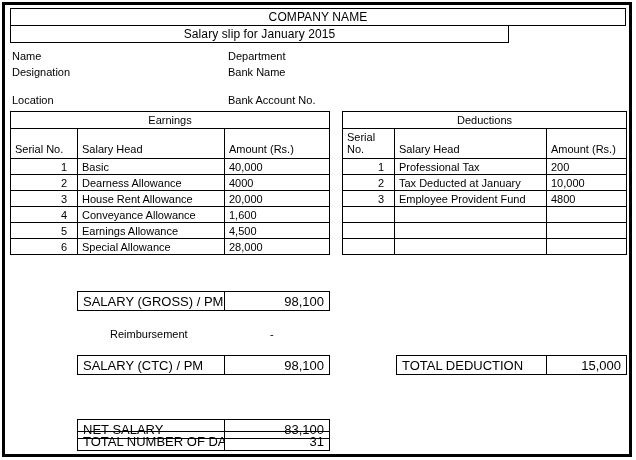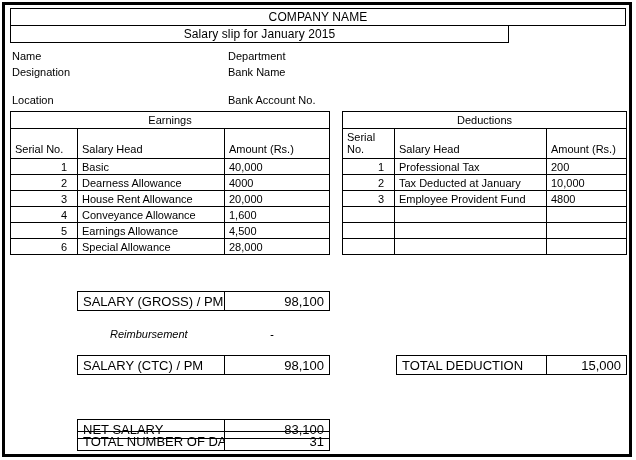--- a/index.html
+++ b/index.html
@@ -124,21 +124,20 @@
 
   .reimb-row {
     position: absolute;
     left: 110px;
     top: 326px;
     width: 220px;
     height: 16px;
     font-size: 11px;
     line-height: 16px;
     white-space: nowrap;
-    font-style: italic;
   }
   .reimb-row .reimb-val {
     position: absolute;
     left: 160px;
     top: 0;
   }
 </style>
 </head>
 <body>
 

